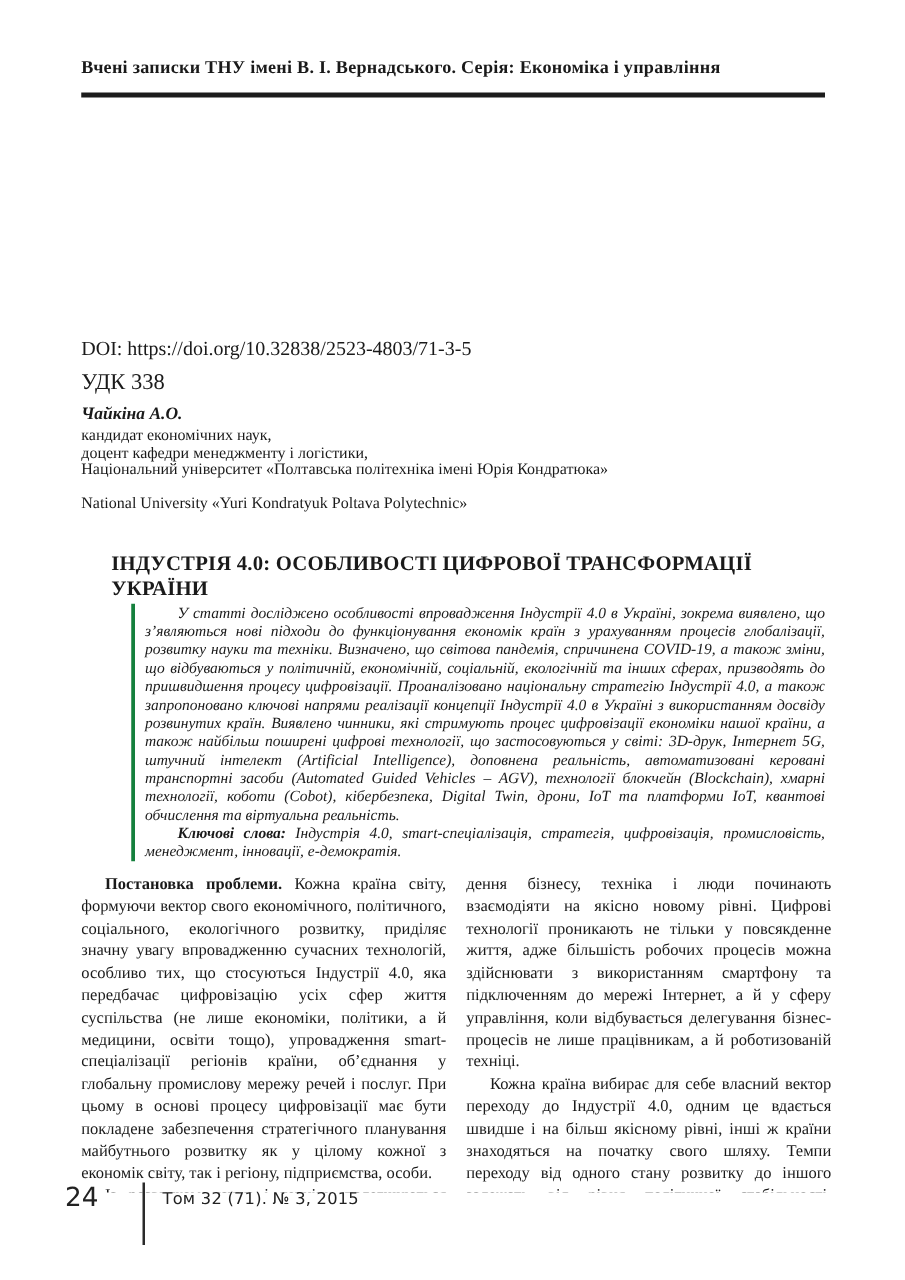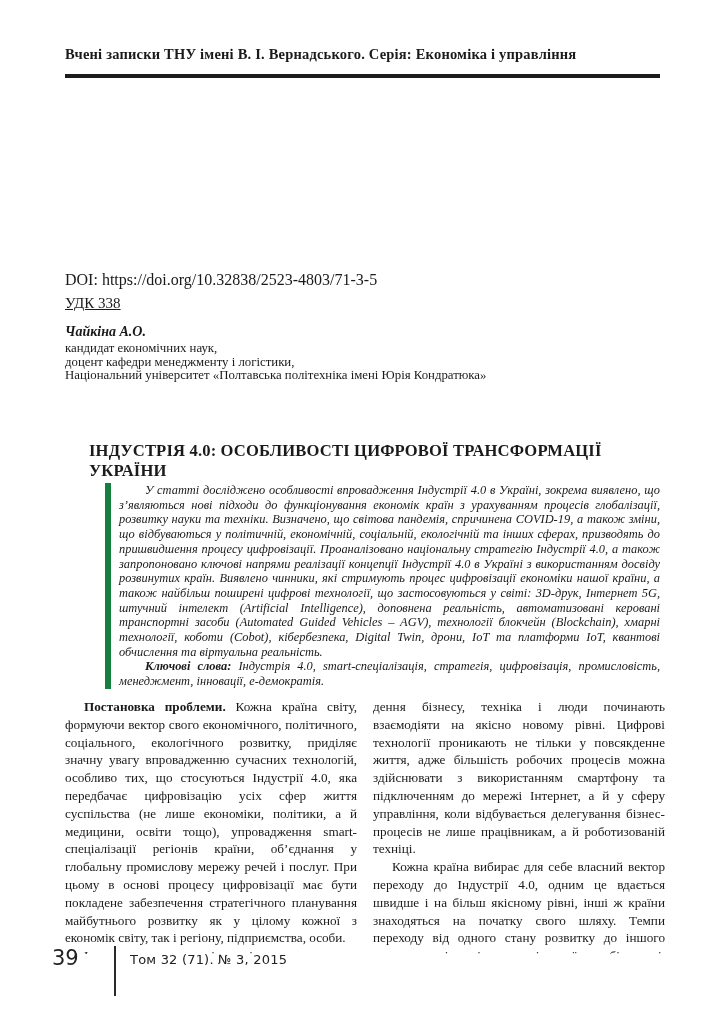--- a/index.html
+++ b/index.html
@@ -32,22 +32,21 @@
 
   
   .doi-line {
     position: absolute;
     left: 65px; top: 271px;
     font-size: 16px;
   }
   .udc-line {
     position: absolute;
     left: 65px; top: 295px;
-    font-size: 15px;
-    text-decoration: underline;
+    font-size: 18px;
   }
 
   
   .author-ua { position: absolute; left: 65px; right: 64px; top: 324px; }
   .author-en { position: absolute; left: 65px; right: 64px; top: 396px; }
   .author-name {
     font-weight: bold;
     font-style: italic;
     font-size: 14px;
     margin-bottom: 2px;
@@ -64,21 +63,21 @@
     font-size: 16.6px;
     font-weight: bold;
     letter-spacing: 0.15px;
     margin-left: 24px;
   }
 
   
   .abstract {
     position: absolute;
     left: 105px; right: 64px; top: 483px;
-    border-left: 6px solid #15803d;
+    border-left: 3px solid #15803d;
     padding-left: 8px;
     font-style: italic;
     font-size: 12.4px;
     line-height: 14.7px;
     text-align: justify;
   }
   .abstract p { text-indent: 26px; }
   .abstract .kw-label { font-weight: bold; margin-top: 22px; }
 
   
@@ -134,37 +133,38 @@
   <div class="udc-line">УДК 338</div>
 
   <div class="author-ua">
     <div class="author-name">Чайкіна А.О.</div>
     <div class="author-line">кандидат економічних наук,</div>
     <div class="author-line">доцент кафедри менеджменту і логістики,</div>
     <div class="author-line">Національний університет «Полтавська політехніка імені Юрія Кондратюка»</div>
   </div>
 
   <div class="author-en">
+    <div class="author-line">National University «Yuri Kondratyuk Poltava Polytechnic»</div>
   </div>
 
   <h1 class="article-title">ІНДУСТРІЯ 4.0: ОСОБЛИВОСТІ ЦИФРОВОЇ ТРАНСФОРМАЦІЇ УКРАЇНИ</h1>
 
   <div class="abstract">
     <p>У статті досліджено особливості впровадження Індустрії 4.0 в Україні, зокрема виявлено, що з’являються нові підходи до функціонування економік країн з урахуванням процесів глобалізації, розвитку науки та техніки. Визначено, що світова пандемія, спричинена COVID-19, а також зміни, що відбуваються у політичній, економічній, соціальній, екологічній та інших сферах, призводять до пришвидшення процесу цифровізації. Проаналізовано національну стратегію Індустрії 4.0, а також запропоновано ключові напрями реалізації концепції Індустрії 4.0 в Україні з використанням досвіду розвинутих країн. Виявлено чинники, які стримують процес цифровізації економіки нашої країни, а також найбільш поширені цифрові технології, що застосовуються у світі: 3D-друк, Інтернет 5G, штучний інтелект (Artificial Intelligence), доповнена реальність, автоматизовані керовані транспортні засоби (Automated Guided Vehicles – AGV), технології блокчейн (Blockchain), хмарні технології, коботи (Cobot), кібербезпека, Digital Twin, дрони, IoT та платформи IoT, квантові обчислення та віртуальна реальність.</p>
     <p><span class="kw-label">Ключові слова:</span><span> Індустрія 4.0, smart-спеціалізація, стратегія, цифровізація, промисловість, менеджмент, інновації, е-демократія.</span></p>
   </div>
 
   <div class="columns">
     <div class="col">
       <p class="indent"><span class="lead">Постановка проблеми.</span><span> Кожна країна світу, формуючи вектор свого економічного, політичного, соціального, екологічного розвитку, приділяє значну увагу впровадженню сучасних технологій, особливо тих, що стосуються Індустрії 4.0, яка передбачає цифровізацію усіх сфер життя суспільства (не лише економіки, політики, а й медицини, освіти тощо), упровадження smart-спеціалізації регіонів країни, об’єднання у глобальну промислову мережу речей і послуг. При цьому в основі процесу цифровізації має бути покладене забезпечення стратегічного планування майбутнього розвитку як у цілому кожної з економік світу, так і регіону, підприємства, особи.</span></p>
       <p class="indent"><span>Із розвитком науки і техніки полегшуються умови діяльності підприємств, змінюються підходи до вве-</span></p>
     </div>
     <div class="col">
       <p><span>дення бізнесу, техніка і люди починають взаємодіяти на якісно новому рівні. Цифрові технології проникають не тільки у повсякденне життя, адже більшість робочих процесів можна здійснювати з використанням смартфону та підключенням до мережі Інтернет, а й у сферу управління, коли відбувається делегування бізнес-процесів не лише працівникам, а й роботизованій техніці.</span></p>
       <p class="indent"><span>Кожна країна вибирає для себе власний вектор переходу до Індустрії 4.0, одним це вдається швидше і на більш якісному рівні, інші ж країни знаходяться на початку свого шляху. Темпи переходу від одного стану розвитку до іншого залежать від рівня політичної стабільності, економічного та соціального розвитку, готовності впроваджувати ці зміни на різних рівнях,</span></p>
     </div>
   </div>
 
-  <div class="footer-pagenum">39</div>
+  <div class="footer-pagenum">24</div>
   <div class="footer-rule"></div>
   <div class="footer-issue">Том 32 (71). № 3, 2015</div>
 
 </div>
 
 </body></html>

